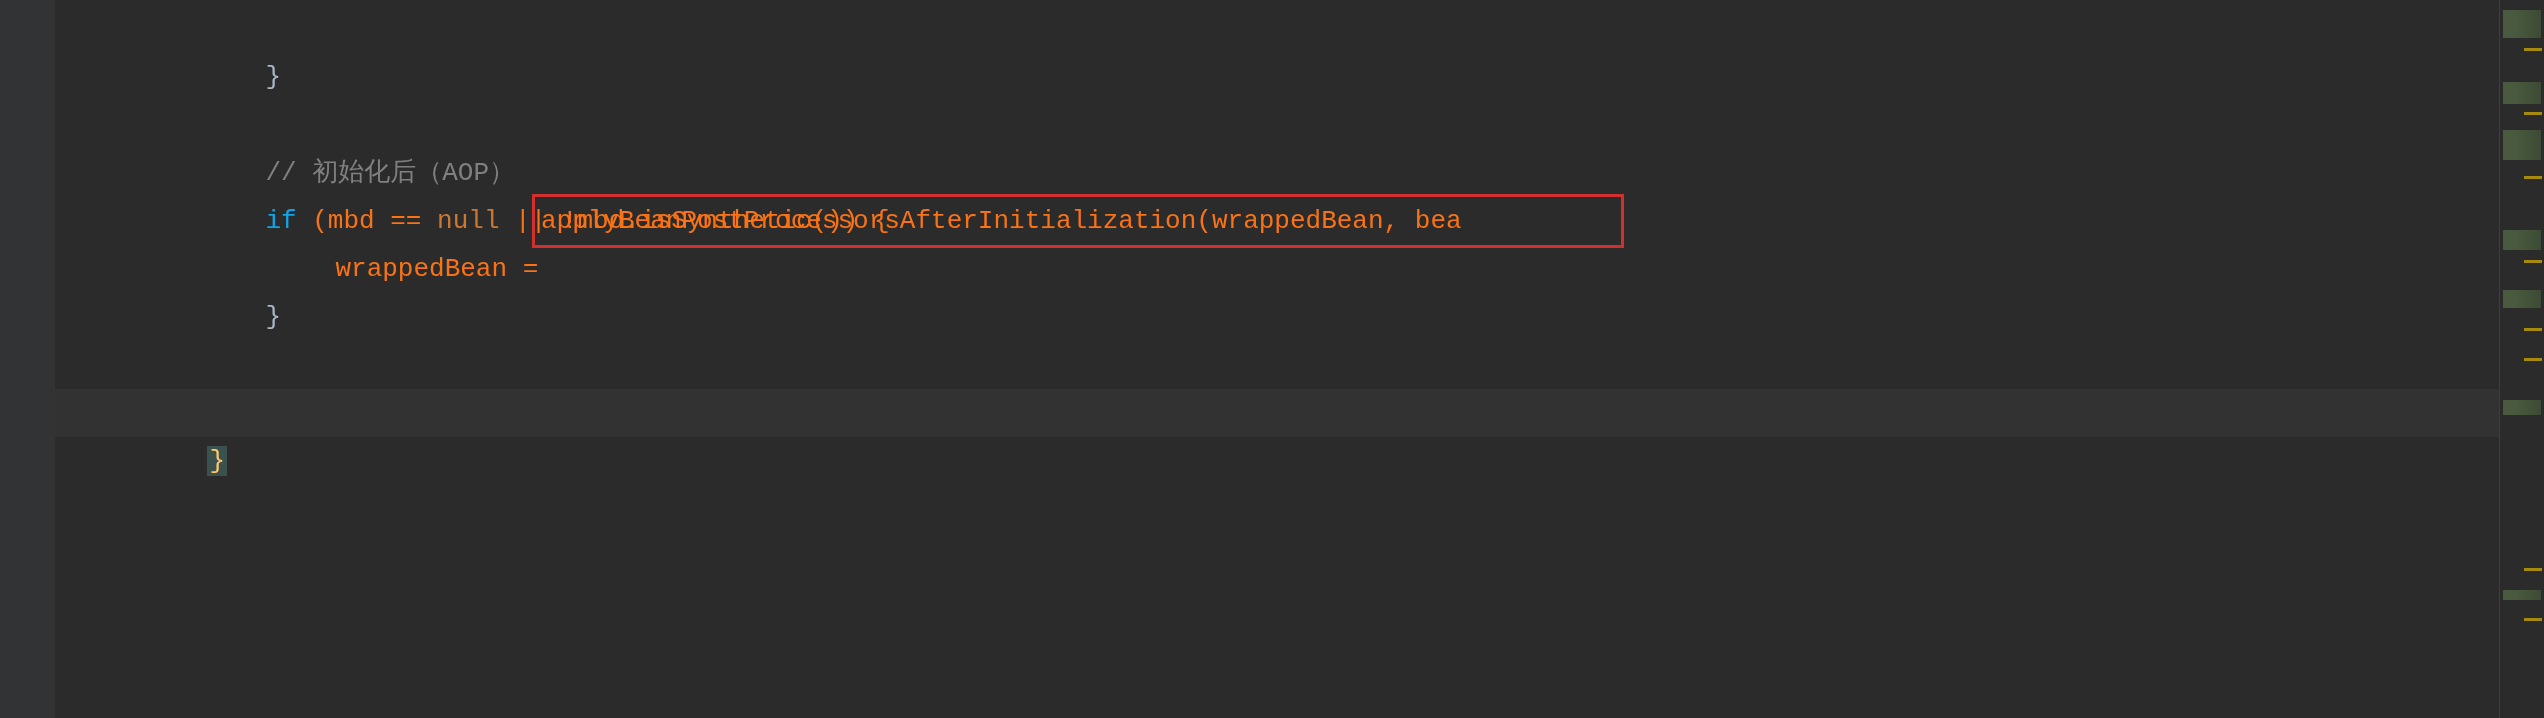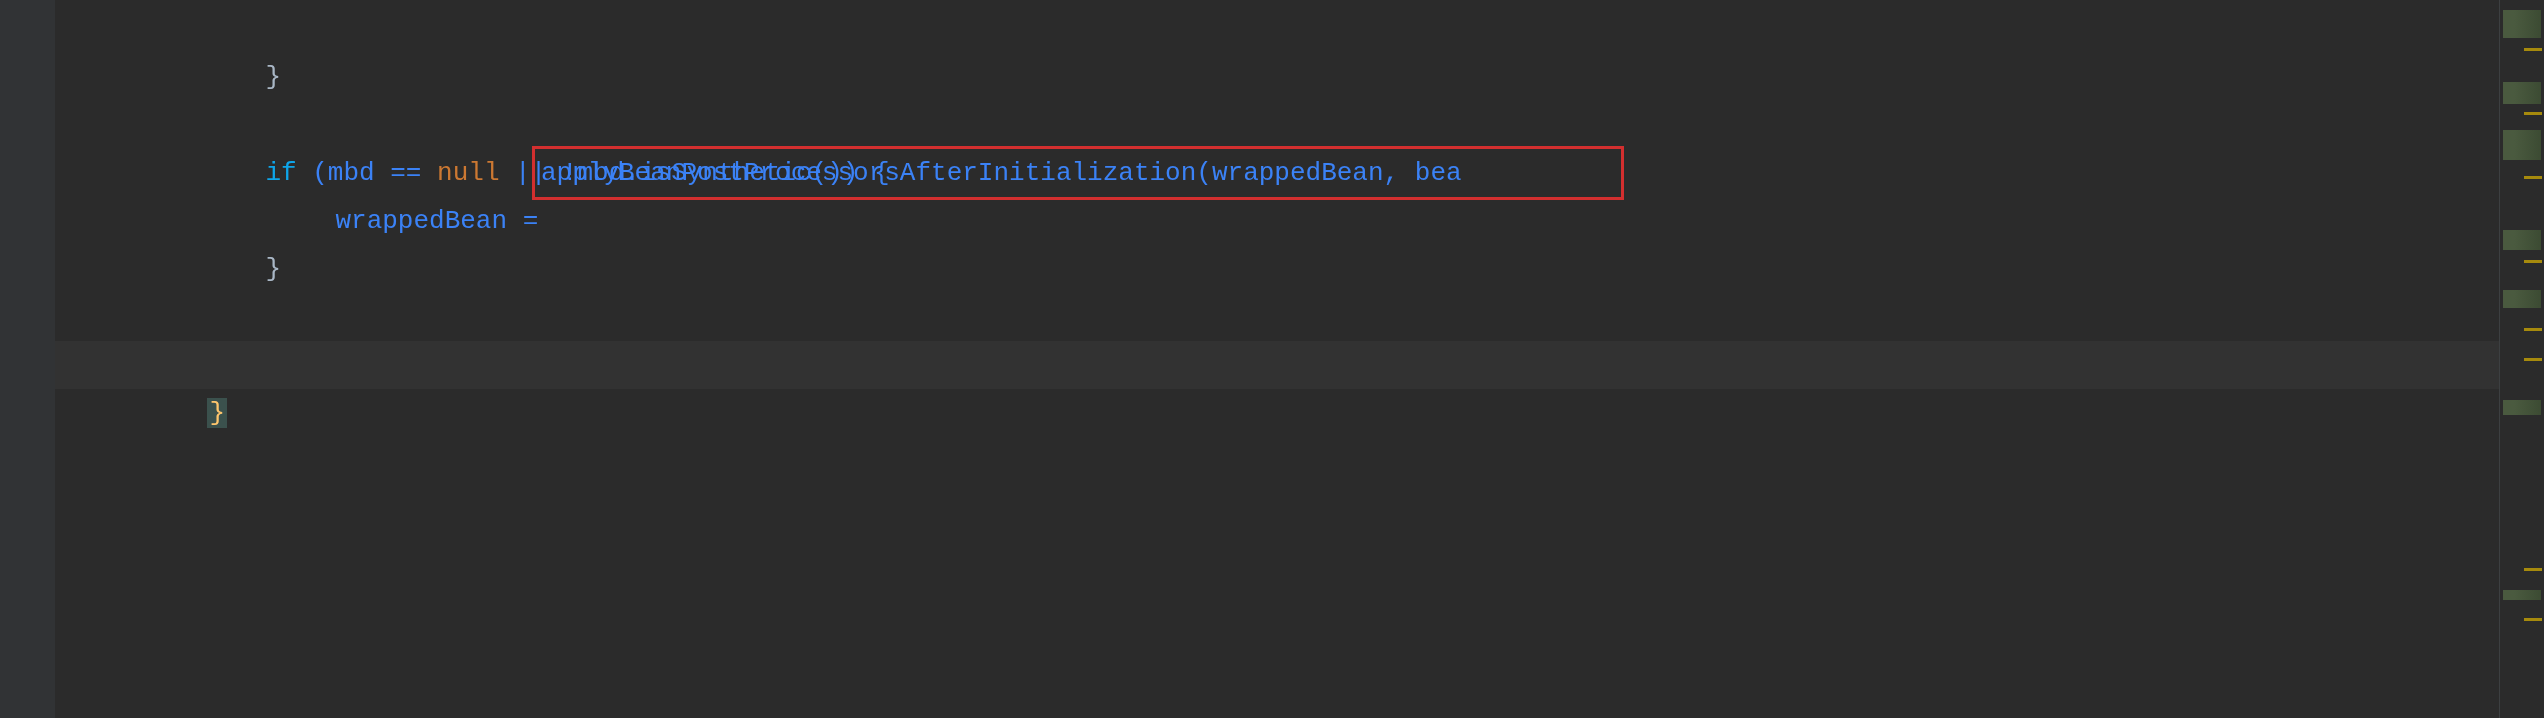--- a/index.html
+++ b/index.html
@@ -37,21 +37,21 @@
     }
     .indent {
       display: inline-block;
     }
     .indent-1 { padding-left: 90px; }
     .indent-2 { padding-left: 148px; }
     .indent-3 { padding-left: 218px; }
     .comment { color: #808080; }
     .keyword { color: #0ea5e9; }
     .null-kw { color: #cc7832; text-align: right; }
-    .identifier { color: #3b82f6; }
+    .identifier { color: #f97316; }
     .underlined { text-decoration-color: #a9b7c6; }
     .punct { color: #a9b7c6; }
     .red-box {
       border: 3px solid #d32f2f;
       position: absolute;
       padding: 12px 6px;
       height: 54px;
       display: inline-flex;
       align-items: center;
       margin-left: 47px;
@@ -89,20 +89,23 @@
 <body>
 
 <div class="gutter"></div>
 
 <div class="editor-area">
   <div class="code-line">
     <span class="indent indent-2 punct">}</span>
   </div>
   <div class="code-line"></div>
   <div class="code-line">
+    <span class="indent indent-2 comment">// 初始化后（AOP）</span>
+  </div>
+  <div class="code-line">
     <span class="indent indent-2"></span><span class="keyword">if</span><span class="identifier"> (mbd </span><span class="identifier">== </span><span class="null-kw">null</span><span class="identifier"> || !mbd.isSynthetic()) {</span>
   </div>
   <div class="code-line" style="position:relative;">
     <span class="indent indent-3"></span><span class="identifier underlined">wrappedBean</span><span class="identifier"> = </span><span class="red-box" style="left:430px; width:1092px; top:-3px;"><span class="identifier">applyBeanPostProcessorsAfterInitialization(</span><span class="identifier underlined">wrappedBean</span><span class="identifier">, </span><span class="identifier underlined">bea</span></span>
   </div>
   <div class="code-line">
     <span class="indent indent-2 punct">}</span>
   </div>
   <div class="code-line"></div>
   <div class="code-line">

